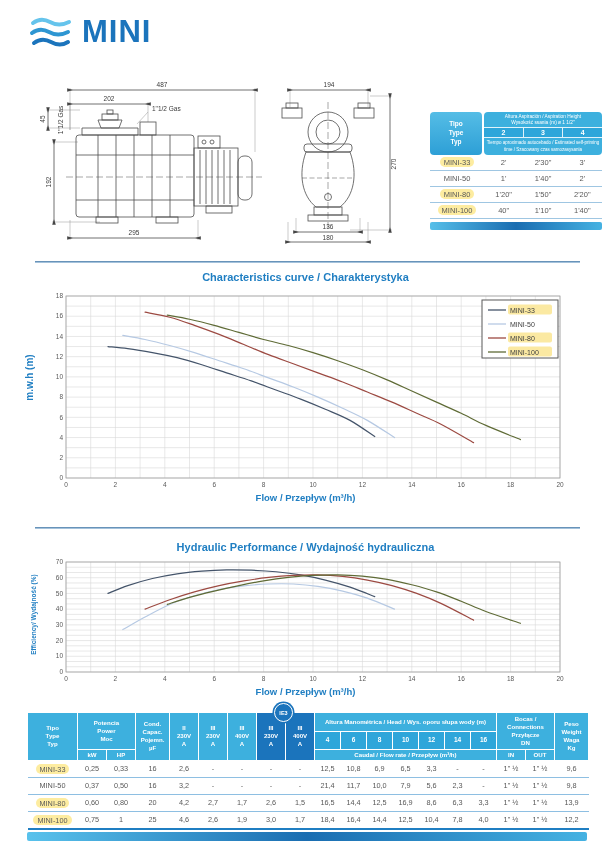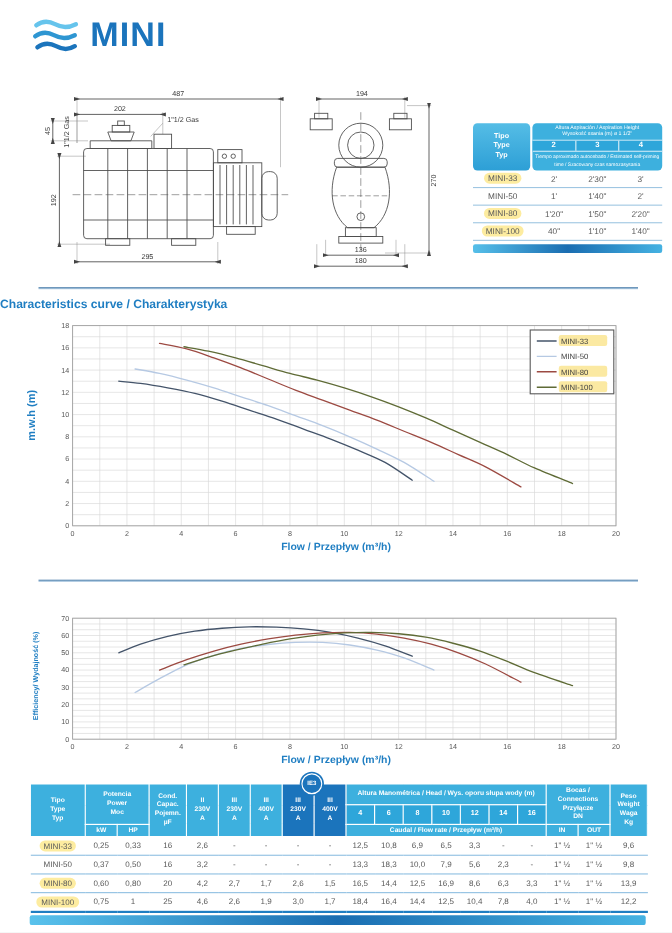--- a/index.html
+++ b/index.html
@@ -33,21 +33,21 @@
   .asp-row .v{flex:1;text-align:center;}
   .hl{background:#fdeca0;border-radius:5px;padding:0.5px 4px;}
   .asp-bar{height:8px;margin-top:3px;border-radius:2px;
            background:linear-gradient(90deg,#56bfe9,#1a6db1 50%,#45b2e2);}
 
   
   .divider{position:absolute;left:35px;width:545px;height:2px;
            background:linear-gradient(180deg,#4a7ca8,#c2d9ec);}
 
   
-  .chart-title{position:absolute;left:0;right:0;text-align:left;
+  .chart-title{position:absolute;left:0;right:0;text-align:center;
                color:#1f7ec2;font-weight:bold;font-size:11px;}
   .x-label{position:absolute;left:0;right:0;text-align:center;color:#1f7ec2;font-weight:bold;font-size:9.5px;}
   .y-label{position:absolute;text-align:center;color:#1f7ec2;font-weight:bold;transform:rotate(-90deg);}
   .plot{position:absolute;}
 
   
   .spec-wrap{position:absolute;left:27px;top:712px;width:560px;}
   table.spec{width:100%;border-collapse:collapse;table-layout:fixed;}
   table.spec th{background:#3db0de;color:#fff;font-weight:bold;font-size:6.1px;line-height:1.3;
       white-space:pre-line;padding:2px 1px;border:1px solid #fff;vertical-align:middle;text-align:center;}
@@ -303,20 +303,21 @@
       <text x="470" y="38.5" font-size="7" fill="#404040">MINI-50</text>
       <line x1="448" y1="50" x2="466" y2="50" stroke="#9c4a42" stroke-width="1.3"></line>
       <rect x="468" y="44.5" width="44" height="10" rx="2" fill="#fbe9a2"></rect>
       <text x="470" y="52.5" font-size="7" fill="#404040">MINI-80</text>
       <line x1="448" y1="64" x2="466" y2="64" stroke="#5f6b36" stroke-width="1.3"></line>
       <rect x="468" y="58.5" width="44" height="10" rx="2" fill="#fbe9a2"></rect>
       <text x="470" y="66.5" font-size="7" fill="#404040">MINI-100</text>
     </svg>
   <div class="x-label" style="top:492px">Flow / Przepływ (m³/h)</div>
 
+  <div class="chart-title" style="top:541px">Hydraulic Performance / Wydajność hydrauliczna</div>
   <div class="y-label" style="left:-23px;top:611px;width:112px;font-size:6.5px;">Efficiency/ Wydajność (%)</div>
   <svg class="plot" id="plot1" style="left:40px;top:556px;width:530px;height:140px" viewBox="0 0 530 140">
       <line x1="26" y1="6" x2="26" y2="116" stroke="#d9d9d9" stroke-width="0.6"></line>
       <line x1="50.7" y1="6" x2="50.7" y2="116" stroke="#d9d9d9" stroke-width="0.6"></line>
       <line x1="75.4" y1="6" x2="75.4" y2="116" stroke="#d9d9d9" stroke-width="0.6"></line>
       <line x1="100.1" y1="6" x2="100.1" y2="116" stroke="#d9d9d9" stroke-width="0.6"></line>
       <line x1="124.80000000000001" y1="6" x2="124.80000000000001" y2="116" stroke="#d9d9d9" stroke-width="0.6"></line>
       <line x1="149.5" y1="6" x2="149.5" y2="116" stroke="#d9d9d9" stroke-width="0.6"></line>
       <line x1="174.2" y1="6" x2="174.2" y2="116" stroke="#d9d9d9" stroke-width="0.6"></line>
       <line x1="198.89999999999998" y1="6" x2="198.89999999999998" y2="116" stroke="#d9d9d9" stroke-width="0.6"></line>
@@ -484,22 +485,22 @@
           <tr>
             <td><span>MINI-50</span></td>
             <td>0,37</td>
             <td>0,50</td>
             <td>16</td>
             <td>3,2</td>
             <td>-</td>
             <td>-</td>
             <td>-</td>
             <td>-</td>
-            <td>13,3</td>
-            <td>18,3</td>
+            <td>21,4</td>
+            <td>11,7</td>
             <td>10,0</td>
             <td>7,9</td>
             <td>5,6</td>
             <td>2,3</td>
             <td>-</td>
             <td>1" ½</td>
             <td>1" ½</td>
             <td>9,8</td>
           </tr>
           <tr>

